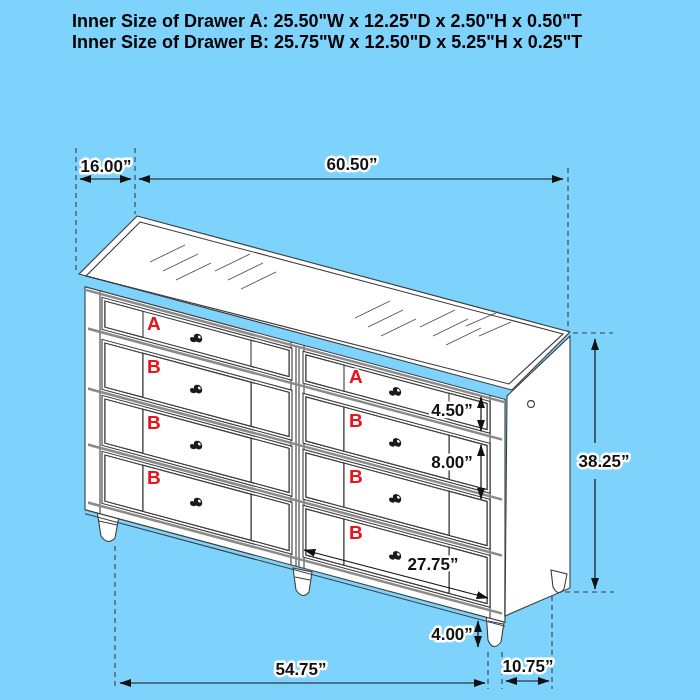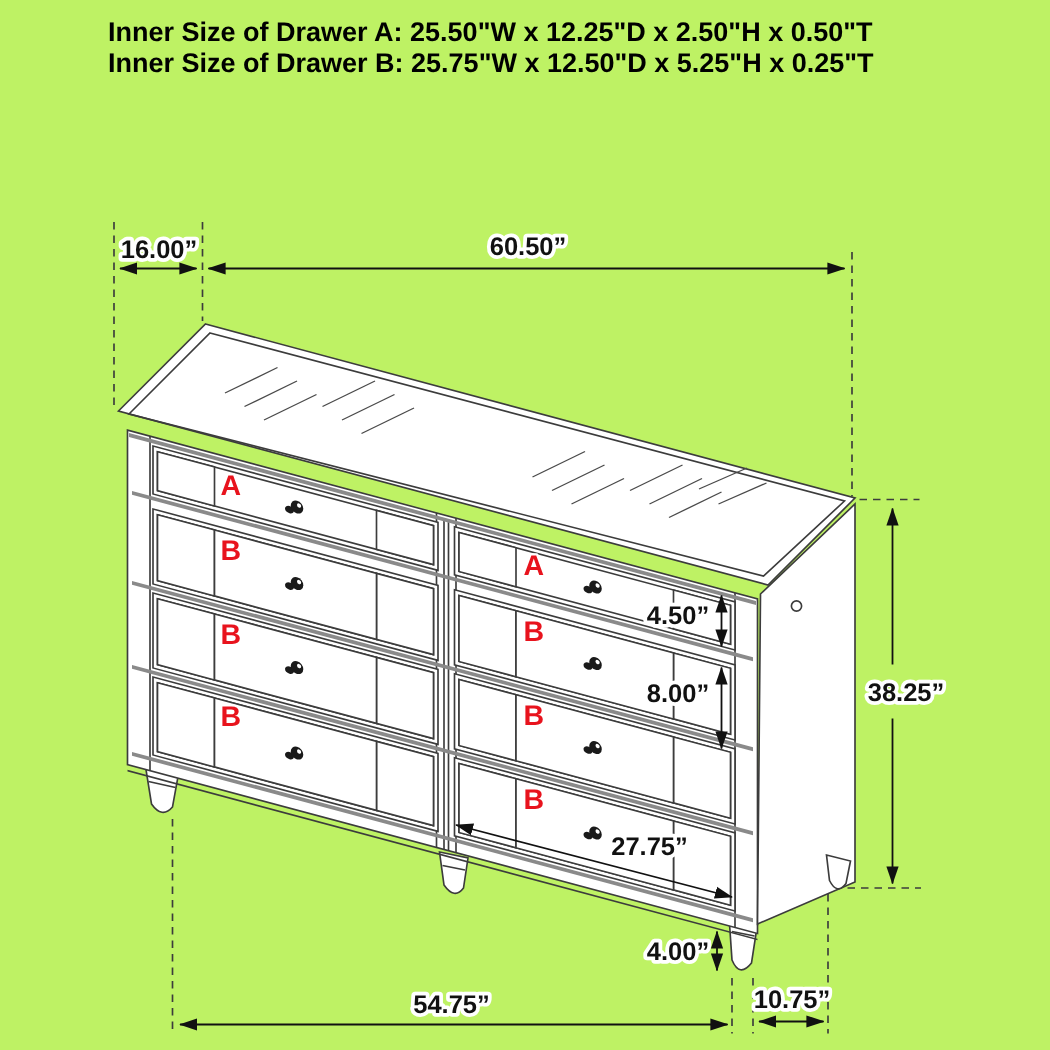--- a/index.html
+++ b/index.html
@@ -1,16 +1,16 @@
 <!DOCTYPE html>
 <html><head>
 <meta charset="utf-8">
 <style>
   html,body{margin:0;padding:0;background:#fff;}
-  .stage{width:700px;height:700px;position:relative;background:#bef264;font-family:"Liberation Sans",sans-serif;}
+  .stage{width:700px;height:700px;position:relative;background:#7dd3fc;font-family:"Liberation Sans",sans-serif;}
   svg{display:block;}
   .hdr{font:bold 18px "Liberation Sans",sans-serif;fill:#000;}
   .dim{font:bold 17px "Liberation Sans",sans-serif;fill:#111;paint-order:stroke;stroke:#fff;stroke-width:5px;stroke-linejoin:round;}
   .ltr{font:bold 19px "Liberation Sans",sans-serif;paint-order:stroke;stroke:#fff;stroke-width:3px;stroke-linejoin:round;}
   .ln{stroke:#3c3c3c;stroke-width:1.1;fill:none;}
   .lnf{stroke:#3c3c3c;stroke-width:1.1;fill:#fff;}
   .dash{stroke:#3c3c3c;stroke-width:1.1;fill:none;stroke-dasharray:5 4;}
   .dline{stroke:#111;stroke-width:1.2;fill:none;}
   .shadow{stroke:#8a8a8a;stroke-width:2.6;fill:none;}
   .hatch{stroke:#4a4a4a;stroke-width:0.9;fill:none;}

